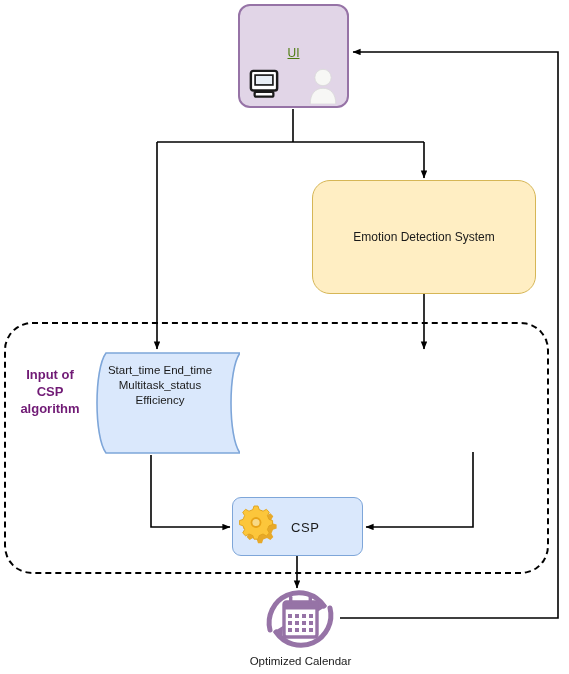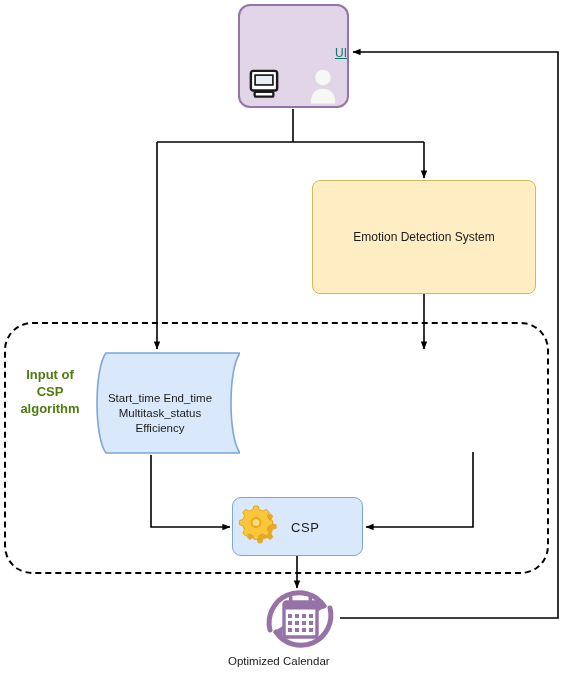--- a/index.html
+++ b/index.html
@@ -37,23 +37,23 @@
     height: 104px;
     background: #e1d5e7;
     border: 2px solid #9673a6;
     border-radius: 12px;
   }
   #ui-box .title {
     position: absolute;
     left: 0;
     right: 0;
     top: 40px;
-    text-align: right;
+    text-align: center;
     font-size: 12px;
-    color: #0f766e;
+    color: #4d7c0f;
     text-decoration: underline;
   }
   #ui-icon-monitor {
     position: absolute;
     left: 9px;
     bottom: 7px;
     width: 30px;
     height: 30px;
   }
   #ui-icon-person {
@@ -65,21 +65,21 @@
   }
 
   
   #emotion-box {
     left: 312px;
     top: 180px;
     width: 224px;
     height: 114px;
     background: #ffeec3;
     border: 1.6px solid #d6b656;
-    border-radius: 8px;
+    border-radius: 18px;
   }
   #emotion-box .label {
     position: absolute;
     left: 8px;
     right: 8px;
     top: 50%;
     transform: translateY(-50%);
     text-align: center;
     font-size: 12px;
     color: #1a1a1a;
@@ -95,37 +95,37 @@
     border-radius: 28px;
     background: transparent;
   }
   #group-label {
     left: 8px;
     top: 366px;
     width: 84px;
     text-align: center;
     font-size: 13px;
     font-weight: bold;
-    color: #4d7c0f;
+    color: #701a75;
     line-height: 17px;
   }
 
   
   .datanode { position: absolute; }
   .datanode .dtext {
     position: absolute;
     left: 6px;
     right: 16px;
     text-align: center;
     font-size: 11.5px;
     color: #1a1a1a;
     line-height: 15px;
   }
   #data-inputs { left: 90px; top: 351px; width: 150px; height: 104px; }
-  #data-inputs .dtext { top: 40px; text-align: center; }
+  #data-inputs .dtext { top: 12px; text-align: center; }
   #data-emotion { left: 355px; top: 351px; width: 140px; height: 104px; }
   #data-emotion .dtext { top: 38px; }
   #smiley-icon {
     position: absolute;
     right: 16px;
     bottom: 6px;
     width: 30px;
     height: 30px;
   }
 
@@ -149,20 +149,21 @@
     letter-spacing: 0.6px;
     color: #1a1a1a;
   }
 
   
   #calendar-icon { left: 258px; top: 586px; width: 84px; height: 66px; }
   #calendar-caption {
     left: 228px;
     top: 655px;
     width: 145px;
+    text-align: center;
     font-size: 11.5px;
     color: #1a1a1a;
   }
 </style>
 </head>
 <body>
 
 <div id="canvas">
 
   <svg class="svg-layer" viewBox="0 0 569 674" xmlns="http://www.w3.org/2000/svg">

